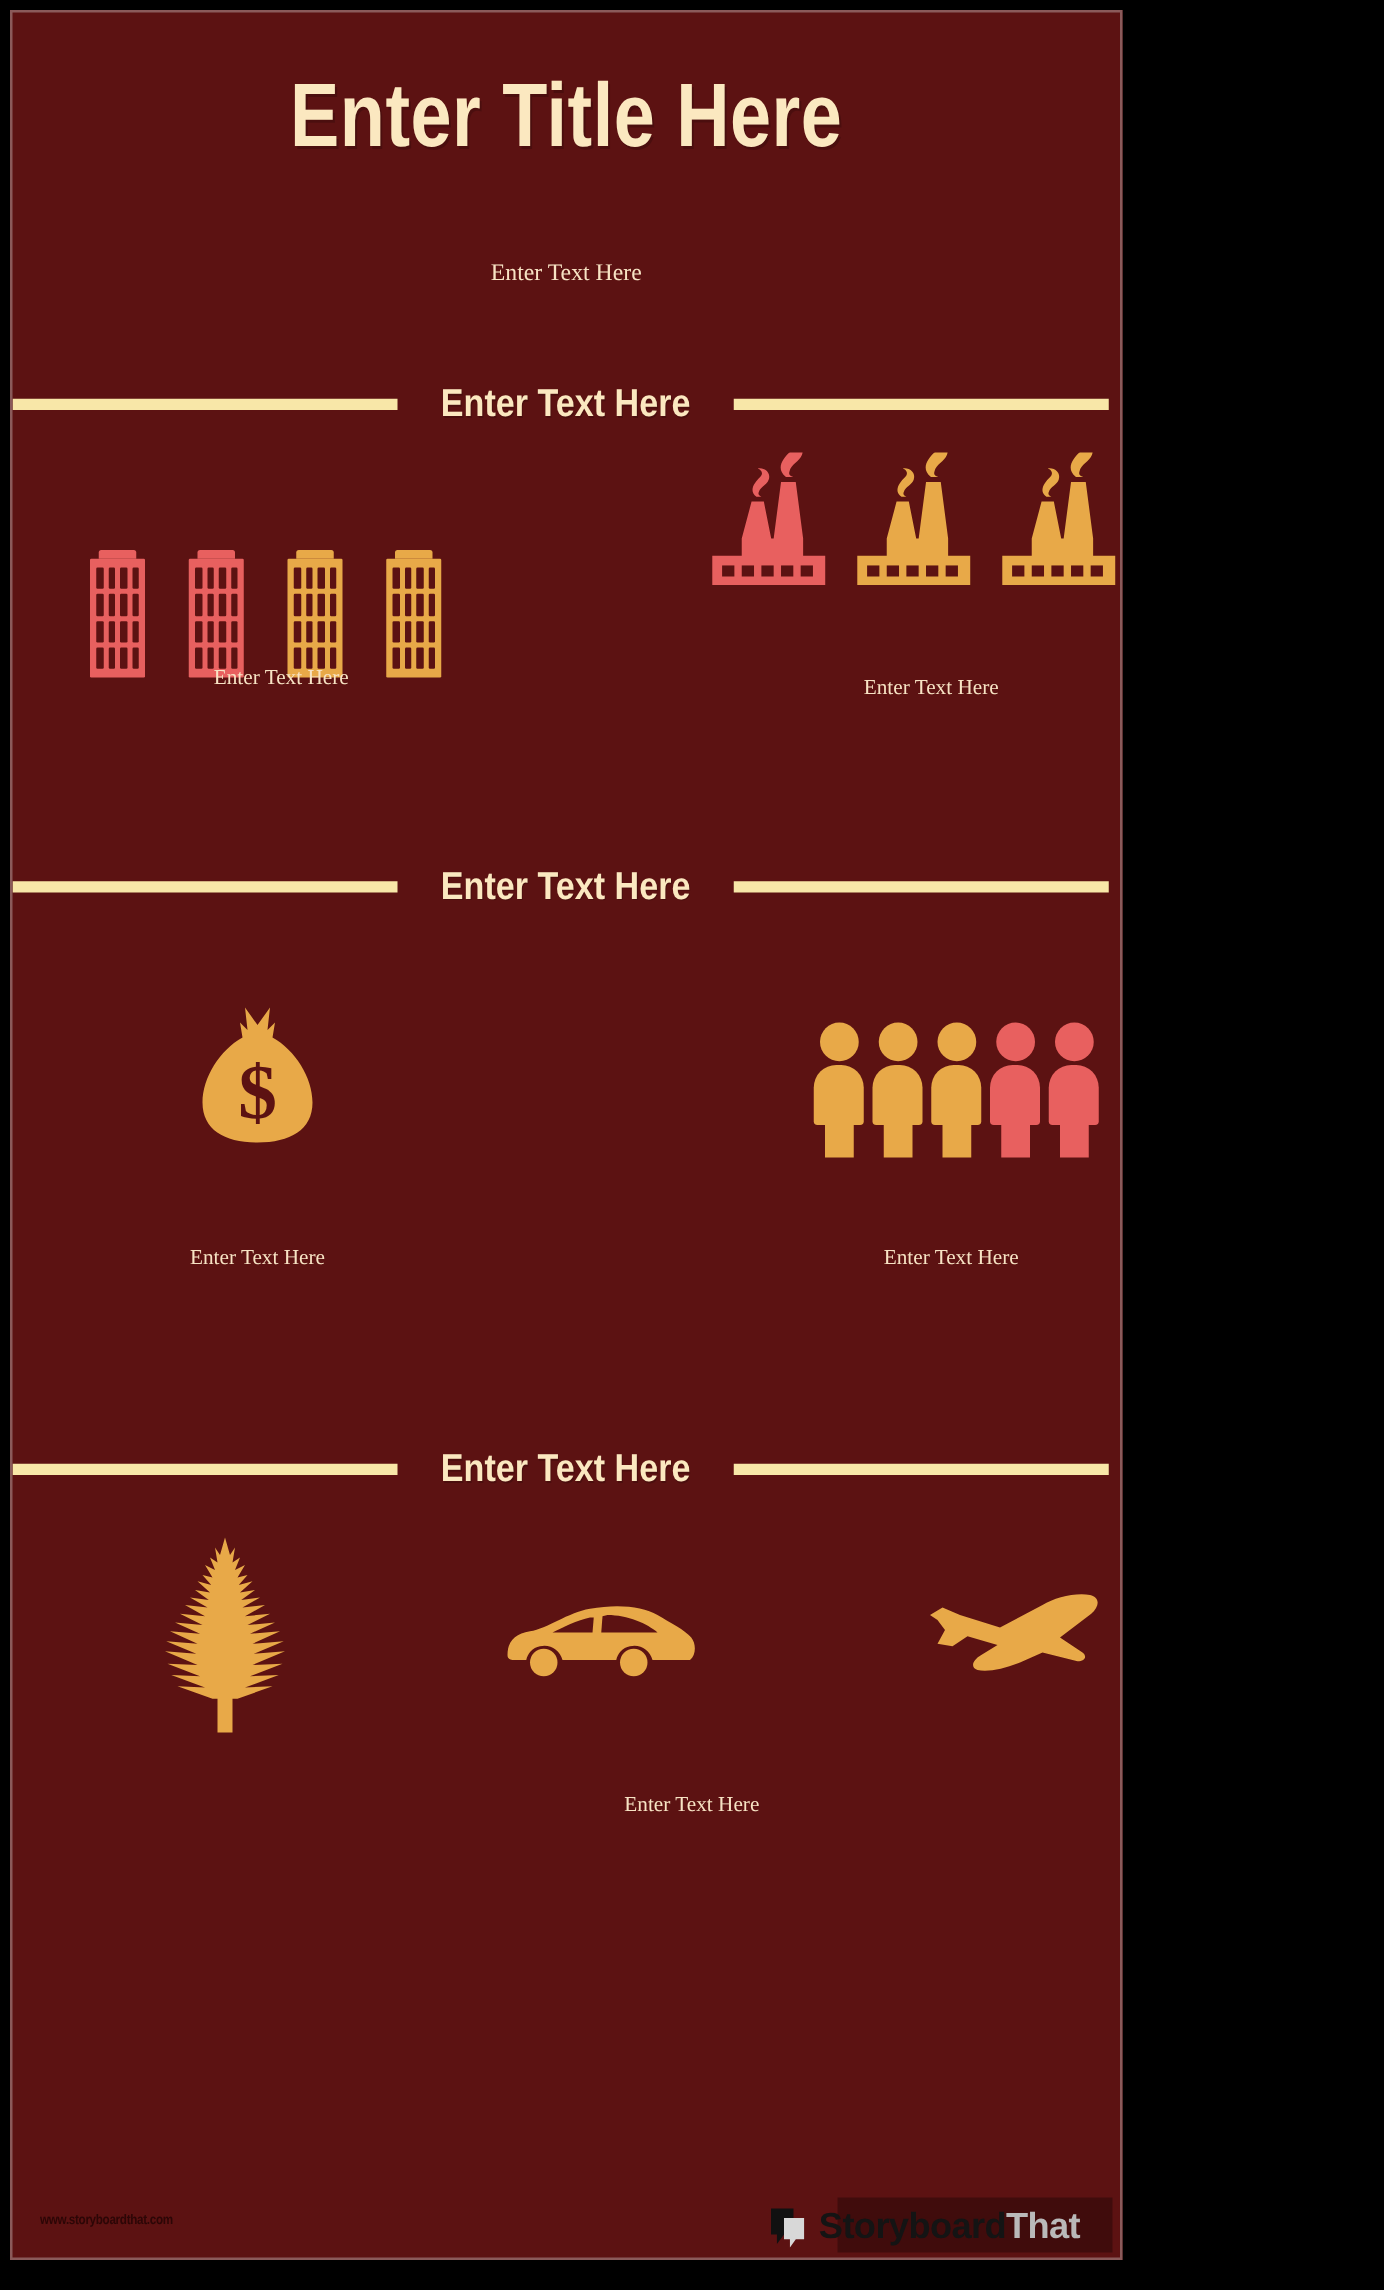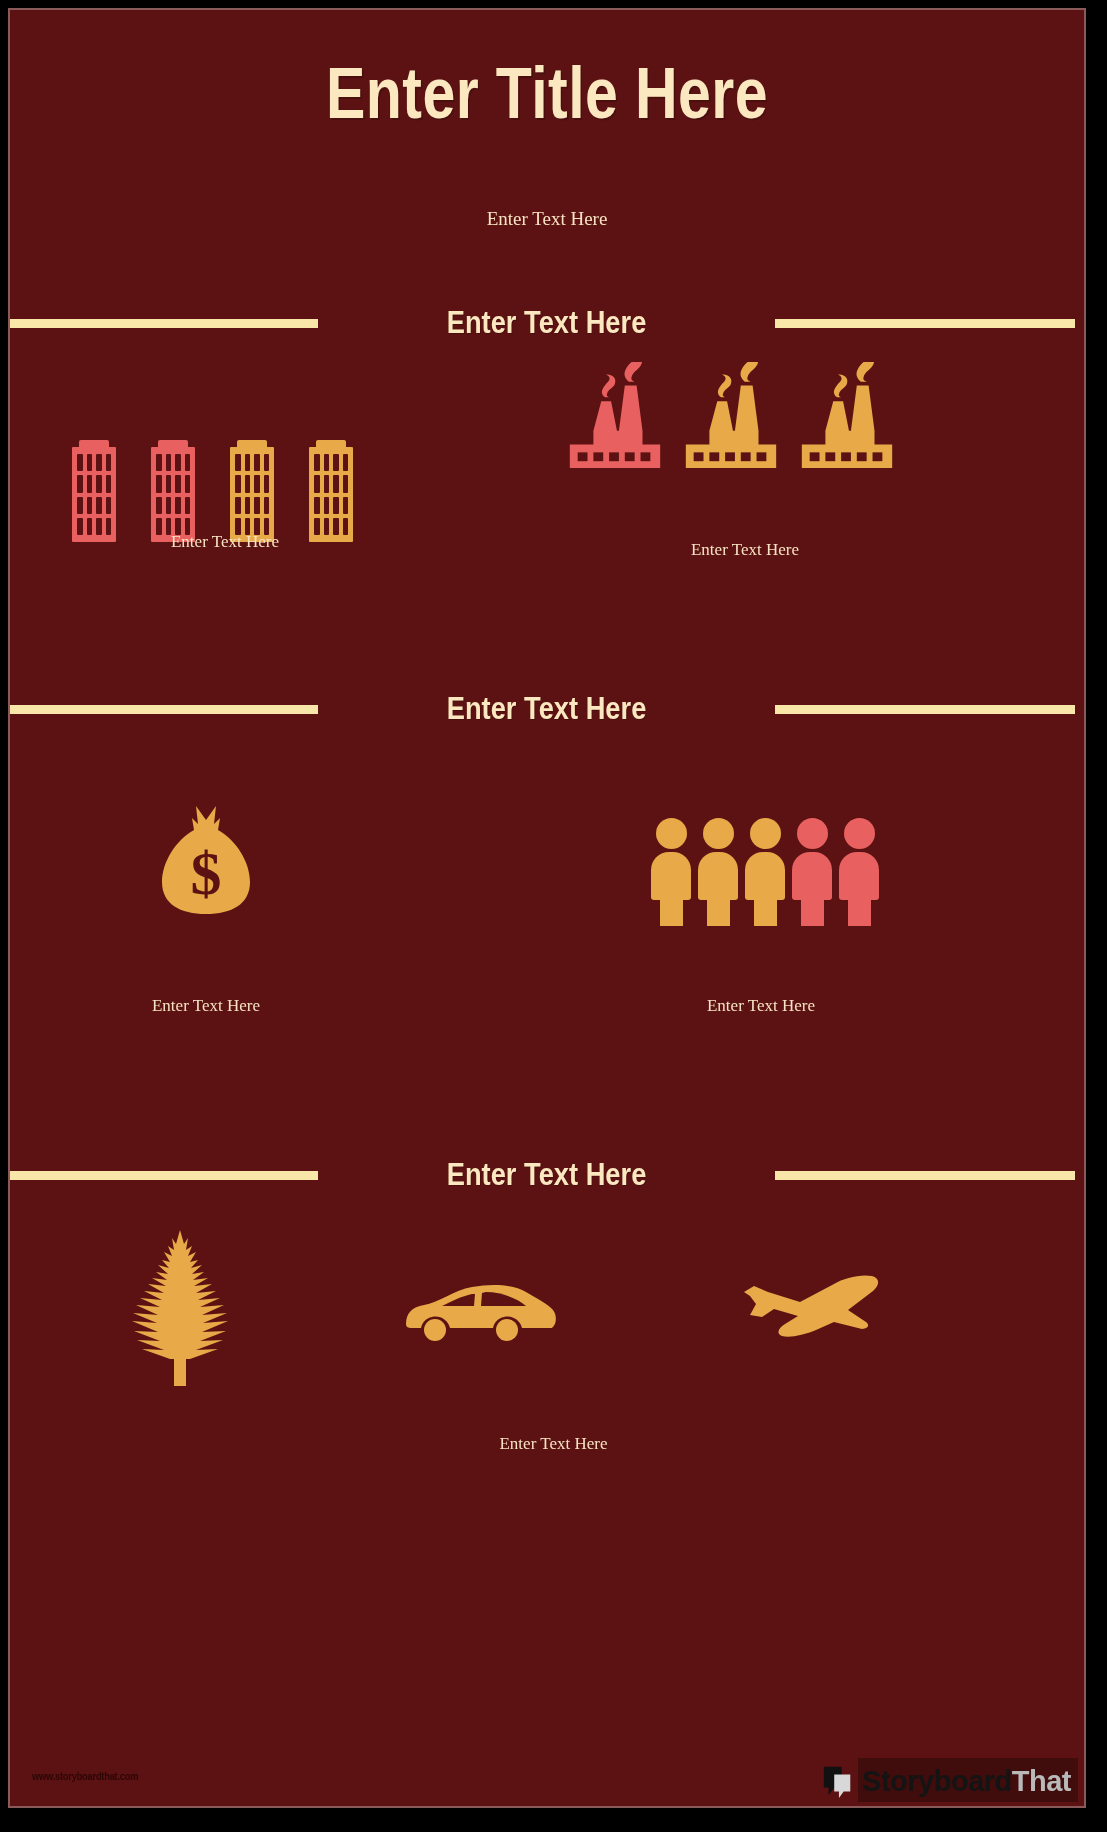--- a/index.html
+++ b/index.html
@@ -15,21 +15,21 @@
     height: 1832px;
     background: #000000;
     font-family: "Liberation Sans", sans-serif;
     overflow: hidden;
   }
 
   .canvas {
     position: absolute;
     left: 8px;
     top: 8px;
-    width: 1078px;
+    width: 890px;
     height: 1800px;
     background: #5C1212;
     border: 2px solid #8a5a5a;
     overflow: hidden;
   }
 
   
   .title {
     position: absolute;
     left: 0;
@@ -156,21 +156,21 @@
     font-family: "Liberation Sans", sans-serif;
     font-weight: bold;
     font-size: 11px;
     color: #2C0606;
     letter-spacing: -0.3px;
     transform: scaleX(0.85);
     transform-origin: left center;
   }
   .footer-logo {
     position: absolute;
-    right: 13px;
+    right: 32px;
     bottom: 8px;
     display: flex;
     align-items: center;
     gap: 7px;
     background: rgba(0,0,0,0.0);
   }
   .logo-mark { width: 34px; height: 34px; }
   .logo-text {
     font-family: "Liberation Sans", sans-serif;
     font-weight: bold;

